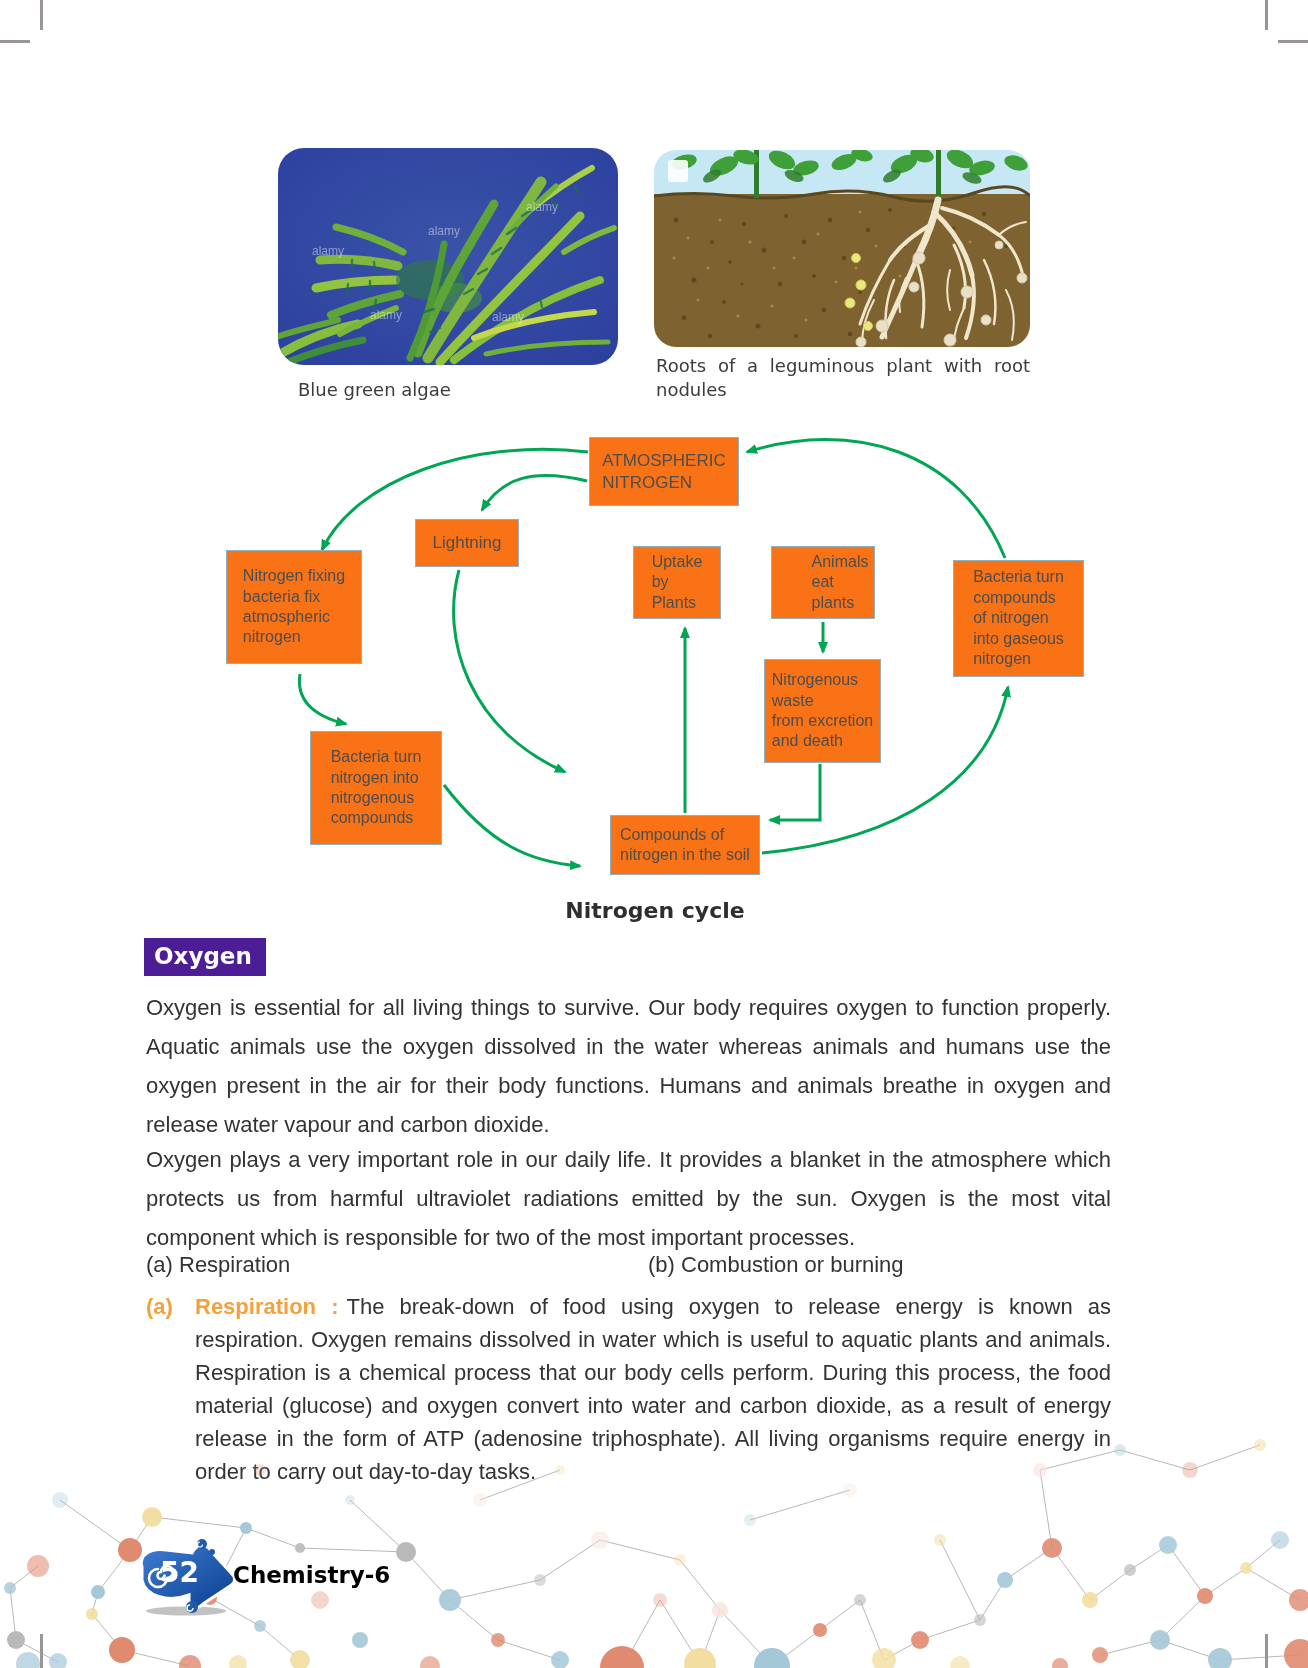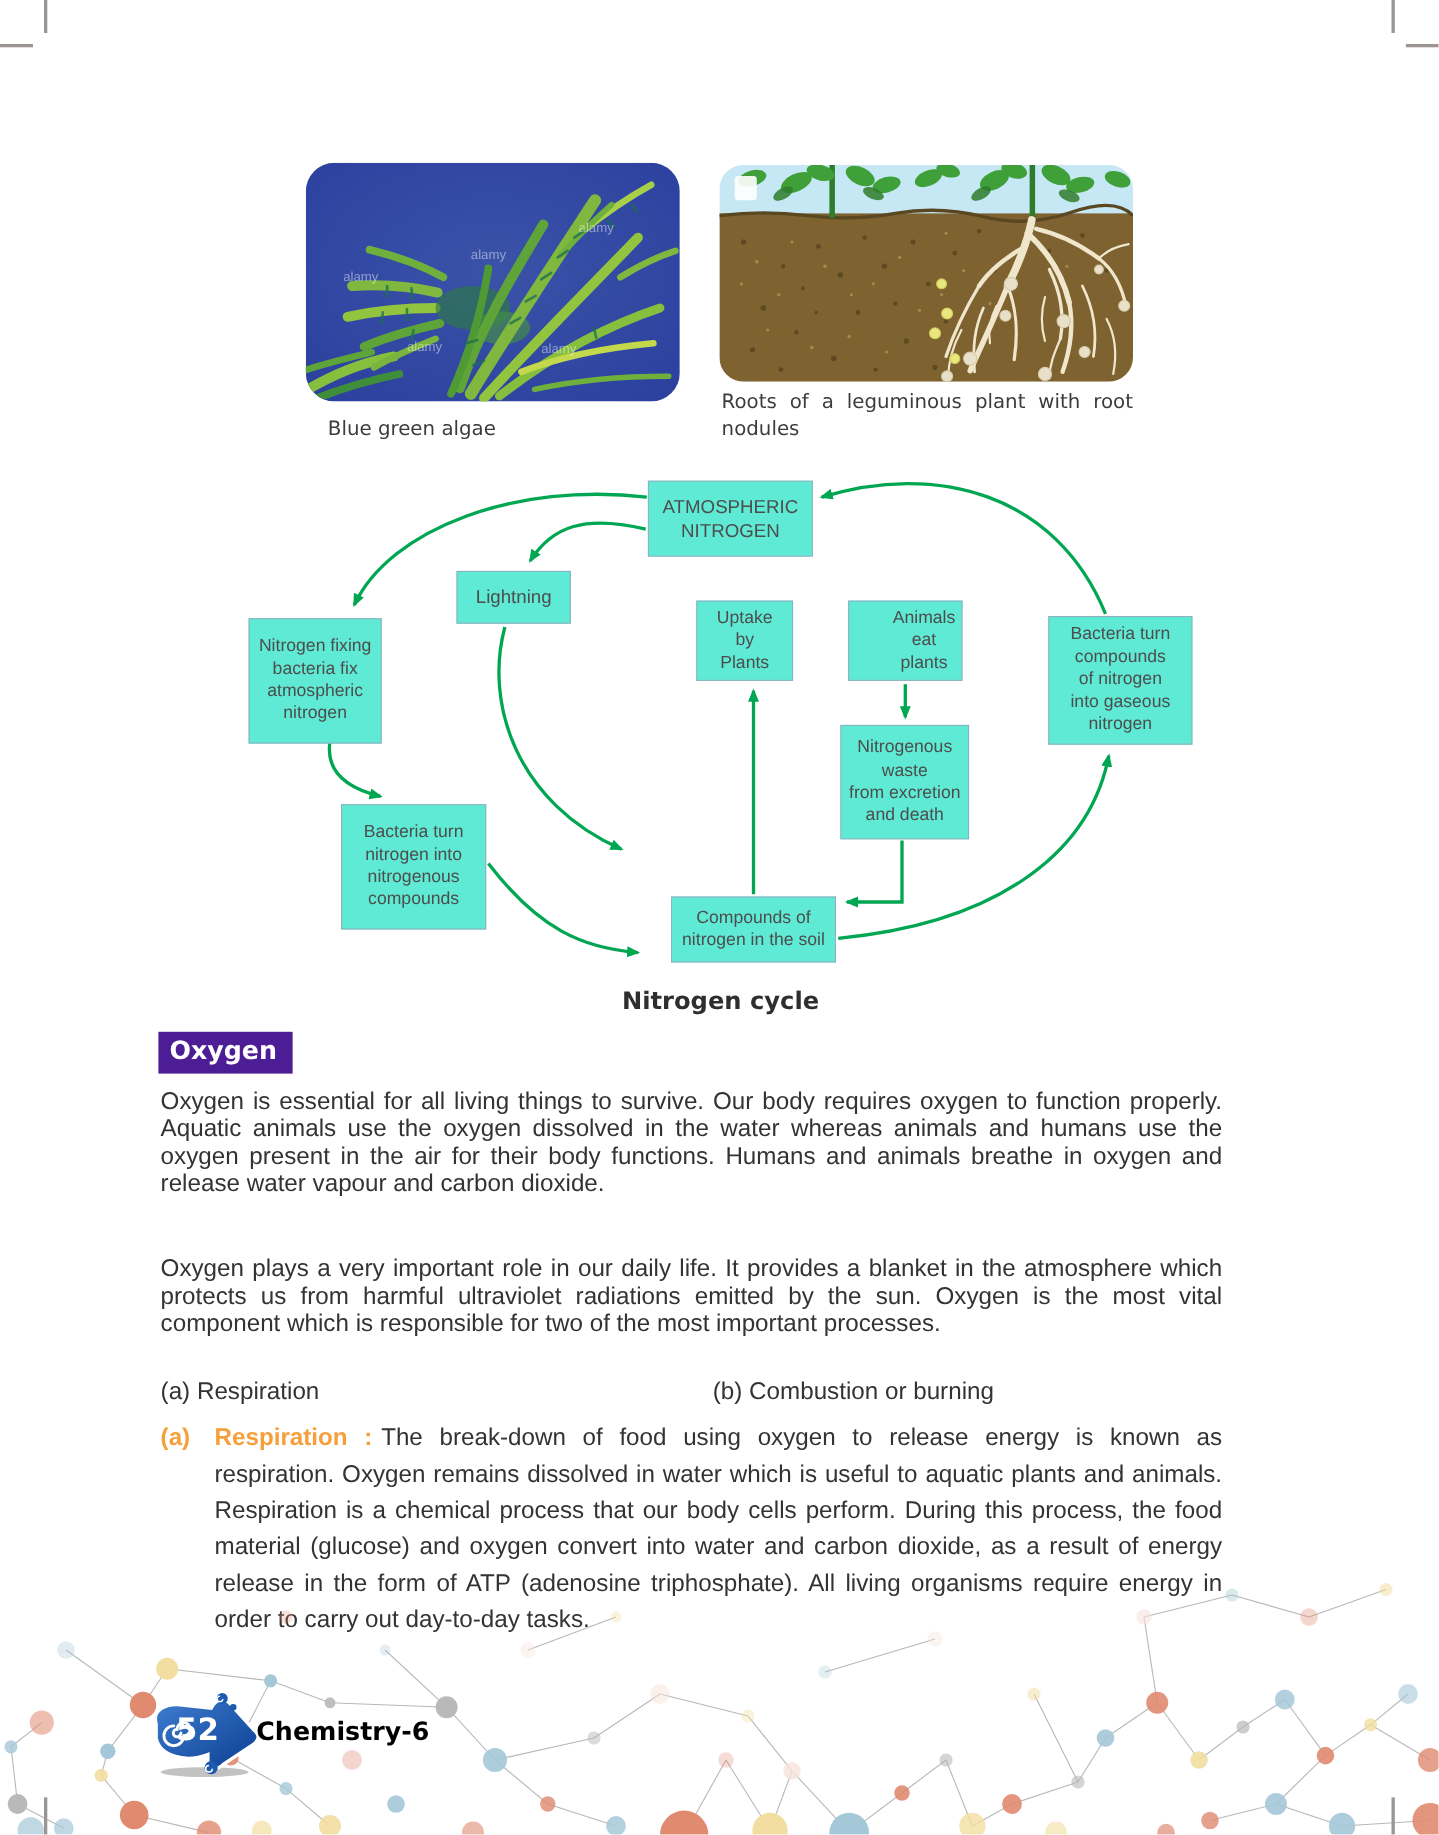--- a/index.html
+++ b/index.html
@@ -16,40 +16,40 @@
   .figcap{
     position:absolute;font-family:"DejaVu Sans",sans-serif;
     font-size:18px;color:#3c3c3c;line-height:24px;
   }
   #cap-algae{left:298px;top:378px;width:364px;text-align:left;}
   #cap-roots{left:656px;top:354px;width:374px;text-align:justify;}
   
   #diagram{position:absolute;left:180px;top:420px;width:930px;height:470px;}
   #diagram svg.arrows{position:absolute;left:0;top:0;pointer-events:none;}
   .dbox{
-    position:absolute;background:#5eead4;border:1px solid #8fb2c0;
-    display:flex;align-items:center;justify-content:center;text-align:center;
+    position:absolute;background:#f97316;border:1px solid #8fb2c0;
+    display:flex;align-items:center;justify-content:center;text-align:left;
     font-size:16px;line-height:1.28;color:#4d4d4d;white-space:pre-line;
     box-sizing:border-box;padding:2px;
   }
   #diagram-caption{
     position:absolute;left:480px;top:898px;width:350px;text-align:center;
     font-family:"DejaVu Sans",sans-serif;font-weight:bold;font-size:22px;color:#2e2e2e;
   }
   
   #oxygen-heading{
     position:absolute;left:144px;top:938px;
     background:#4c1d95;color:#ffffff;
     font-family:"DejaVu Sans",sans-serif;font-weight:bold;font-size:23px;
     padding:5px 14px 7px 10px;
   }
   
   .para{
     position:absolute;left:146px;width:965px;text-align:justify;
-    font-size:22px;line-height:25px;color:#333333;
+    font-size:22px;line-height:39px;color:#333333;
   }
   #para-1{top:988px;}
   #para-2{top:1140px;}
   #list-line{position:absolute;left:146px;top:1252px;width:965px;font-size:22px;color:#333;}
   #list-line .item-b{position:absolute;left:502px;top:0;}
   #resp-para{
     position:absolute;left:146px;top:1290px;width:965px;
     text-align:justify;font-size:22px;line-height:33px;color:#333;
     padding-left:49px;box-sizing:border-box;
   }
@@ -295,21 +295,21 @@
         <path d="M 505 393 L 505 208" marker-end="url(#ah)"></path>
         <path d="M 643 202 L 643 232" marker-end="url(#ah)"></path>
         <path d="M 640 344 L 640 400 L 590 400" marker-end="url(#ah)"></path>
         <path d="M 582 433 C 720 420, 810 360, 828 267" marker-end="url(#ah)"></path>
         <path d="M 825 138 C 780 28, 670 0, 567 32" marker-end="url(#ah)"></path>
       </g>
     </svg>
     <div class="dbox" style="left:409px;top:17px;width:150px;height:69px;font-size:17px;">ATMOSPHERIC
 NITROGEN</div>
     <div class="dbox" style="left:235px;top:99px;width:104px;height:48px;font-size:17px;">Lightning</div>
-    <div class="dbox" style="left:46px;top:142px;width:121px;height:114px;">Nitrogen fixing
+    <div class="dbox" style="left:46px;top:130px;width:136px;height:114px;">Nitrogen fixing
 bacteria fix
 atmospheric
 nitrogen</div>
     <div class="dbox" style="left:130px;top:311px;width:132px;height:114px;">Bacteria turn
 nitrogen into
 nitrogenous
 compounds</div>
     <div class="dbox" style="left:453px;top:126px;width:88px;height:73px;">Uptake
 by
 Plants</div>

